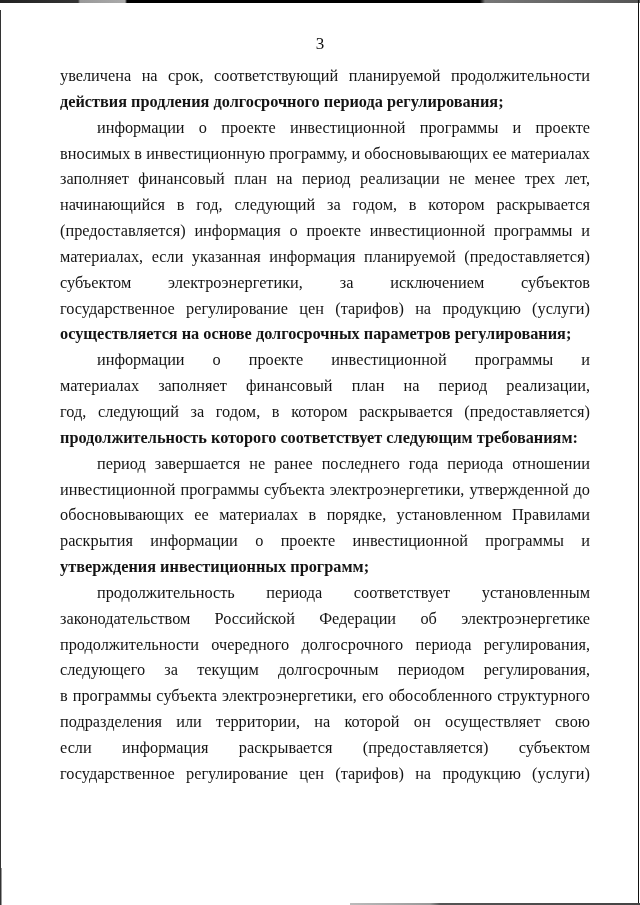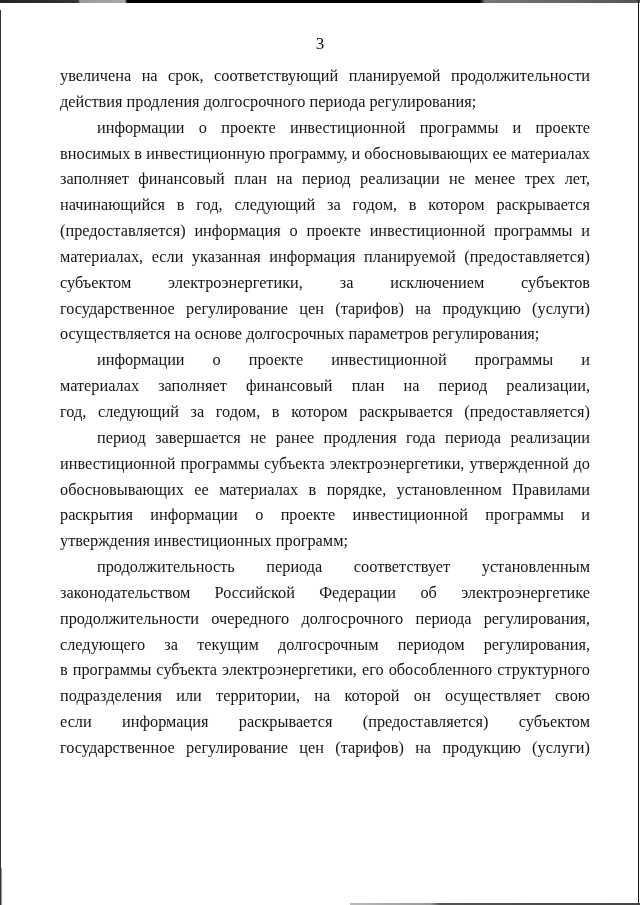--- a/index.html
+++ b/index.html
@@ -80,20 +80,21 @@
     .line {
       display: block;
       text-align: justify;
       text-align-last: justify;
       white-space: normal;
       height: 25.85px;
       overflow: hidden;
     }
     .line.last {
       text-align-last: left;
+      font-weight: bold;
     }
     .line.first-indent {
       padding-left: 37px;
     }
   </style>
 </head>
 <body>
 
 <div class="page">
   <div class="edge-top"></div>
@@ -120,24 +121,25 @@
       <span class="line">материалах, если указанная информация планируемой (предоставляется)</span>
       <span class="line">субъектом электроэнергетики, за исключением субъектов электроэнергетики,</span>
       <span class="line">государственное регулирование цен (тарифов) на продукцию (услуги) которых</span>
       <span class="line last">осуществляется на основе долгосрочных параметров регулирования;</span>
     </div>
 
     <div class="para">
       <span class="line first-indent">информации о проекте инвестиционной программы и обосновывающих ее</span>
       <span class="line">материалах заполняет финансовый план на период реализации, начинающийся в</span>
       <span class="line">год, следующий за годом, в котором раскрывается (предоставляется) информация</span>
+      <span class="line last">продолжительность которого соответствует следующим требованиям:</span>
     </div>
 
     <div class="para">
-      <span class="line first-indent">период завершается не ранее продления года периода реализации</span>
+      <span class="line first-indent">период завершается не ранее последнего года периода отношении</span>
       <span class="line">инвестиционной программы субъекта электроэнергетики, утвержденной до даты</span>
       <span class="line">обосновывающих ее материалах в порядке, установленном Правилами</span>
       <span class="line">раскрытия информации о проекте инвестиционной программы и</span>
       <span class="line last">утверждения инвестиционных программ;</span>
     </div>
 
     <div class="para">
       <span class="line first-indent">продолжительность периода соответствует установленным</span>
       <span class="line">законодательством Российской Федерации об электроэнергетике требованиям к</span>
       <span class="line">продолжительности очередного долгосрочного периода регулирования,</span>

